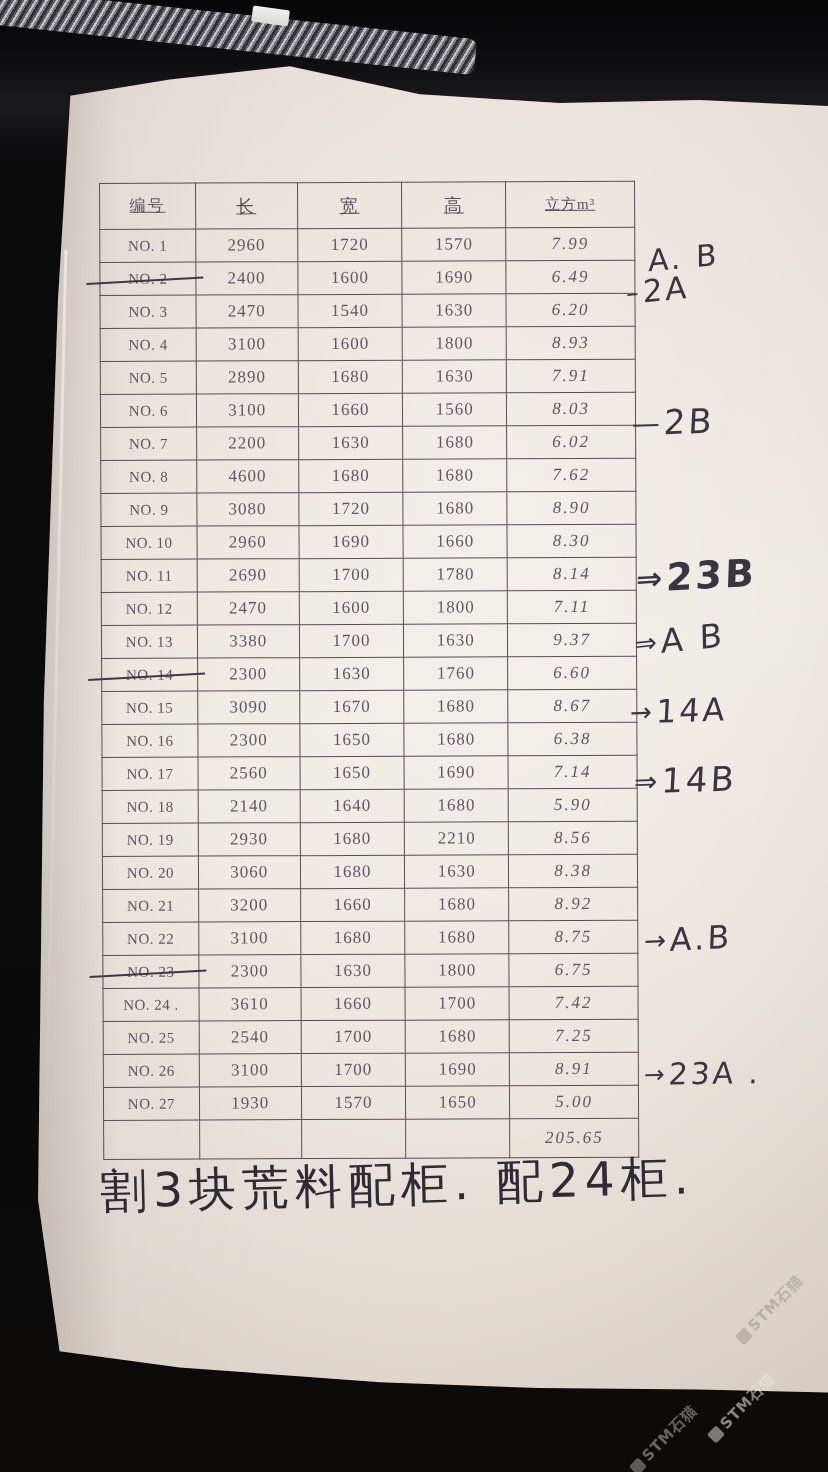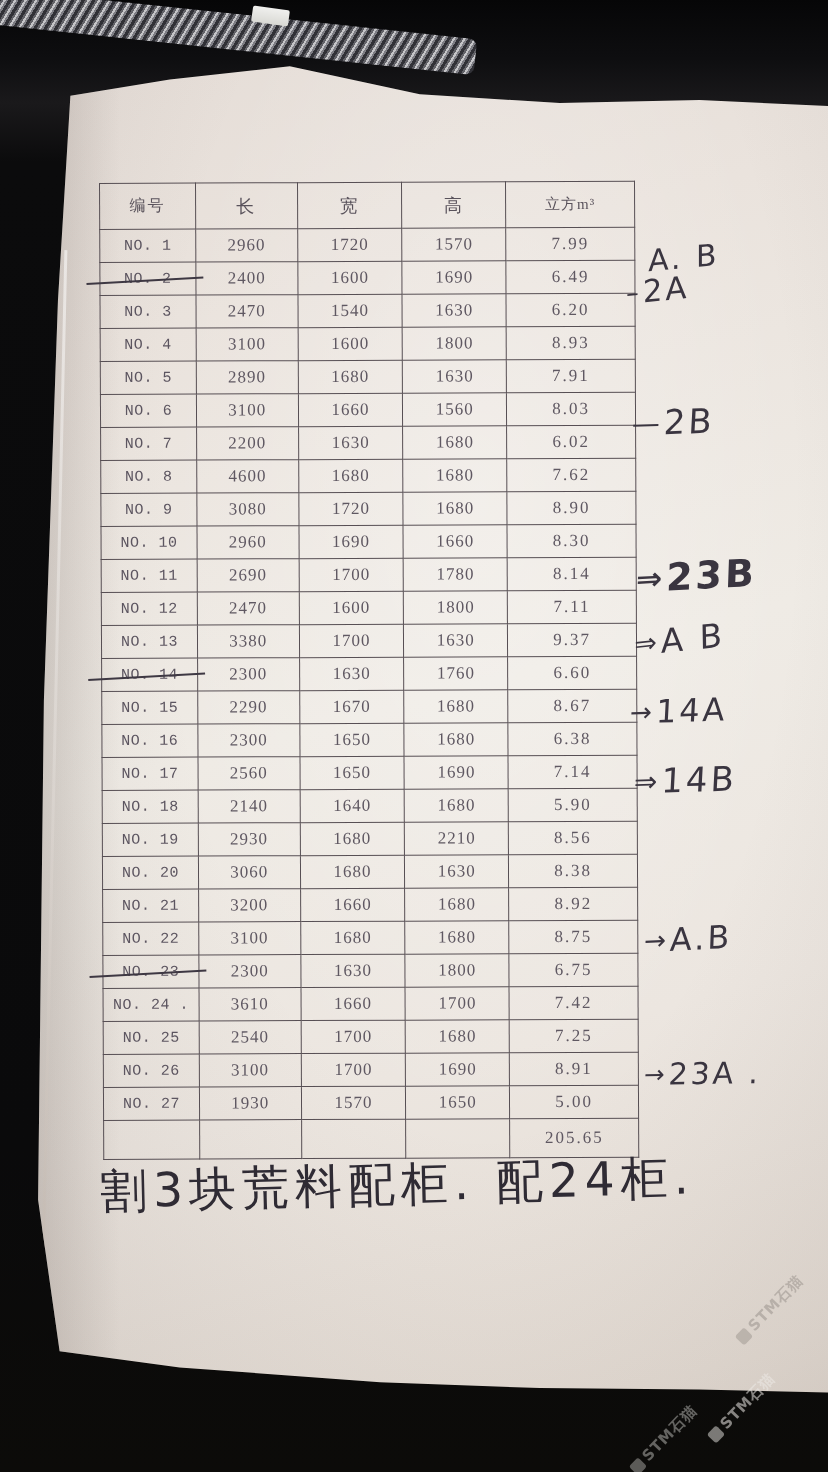--- a/index.html
+++ b/index.html
@@ -44,26 +44,26 @@
   
   .doc-table{
     position:absolute;left:99px;top:183px;width:536px;
     border-collapse:collapse;transform:rotate(-0.25deg);transform-origin:left top;
     color:#5f5862;
   }
   .doc-table th,.doc-table td{
     border:1.6px solid #574f54;padding:0;text-align:center;vertical-align:middle;
     font-family:"Liberation Serif", serif;font-weight:normal;
   }
-  .doc-table th{height:45px;font-size:18px;color:#59525b;letter-spacing:2px;}
+  .doc-table th{height:45px;font-size:18px;color:#59525b;letter-spacing:2px;text-decoration:underline;}
   .doc-table th.c0{font-size:16px;}
   .doc-table th.c4{font-size:15px;letter-spacing:1px;}
   .doc-table td{height:32px;font-size:17px;letter-spacing:1px;}
-  .doc-table td.c0{font-size:15px;letter-spacing:0.5px;color:#5c5560;font-family:Liberation Mono, monospace;}
-  .doc-table td.c4{letter-spacing:2px;}
+  .doc-table td.c0{font-size:15px;letter-spacing:0.5px;color:#5c5560;}
+  .doc-table td.c4{letter-spacing:2px;font-style:italic;}
   .doc-table tr.total-row td{height:38px;border-radius:13px;}
   col.c0{width:96px;}col.c1{width:102px;}col.c2{width:105px;}col.c3{width:104px;}col.c4{width:129px;}
   td.struck{position:relative;margin-top:10px;}
   td.struck::after{
     content:"";position:absolute;left:-14px;right:-8px;top:52%;height:0;
     border-top:2.4px solid #3e3843;transform:rotate(-3deg);
   }
   
   .annotations{position:absolute;inset:0;pointer-events:none;}
   .ann{
@@ -210,21 +210,21 @@
         </tr>
         <tr>
           <td class="c0 struck">NO. 14</td>
           <td class="c1">2300</td>
           <td class="c2">1630</td>
           <td class="c3">1760</td>
           <td class="c4">6.60</td>
         </tr>
         <tr>
           <td class="c0">NO. 15</td>
-          <td class="c1">2290</td>
+          <td class="c1">3090</td>
           <td class="c2">1670</td>
           <td class="c3">1680</td>
           <td class="c4">8.67</td>
         </tr>
         <tr>
           <td class="c0">NO. 16</td>
           <td class="c1">2300</td>
           <td class="c2">1650</td>
           <td class="c3">1680</td>
           <td class="c4">6.38</td>

